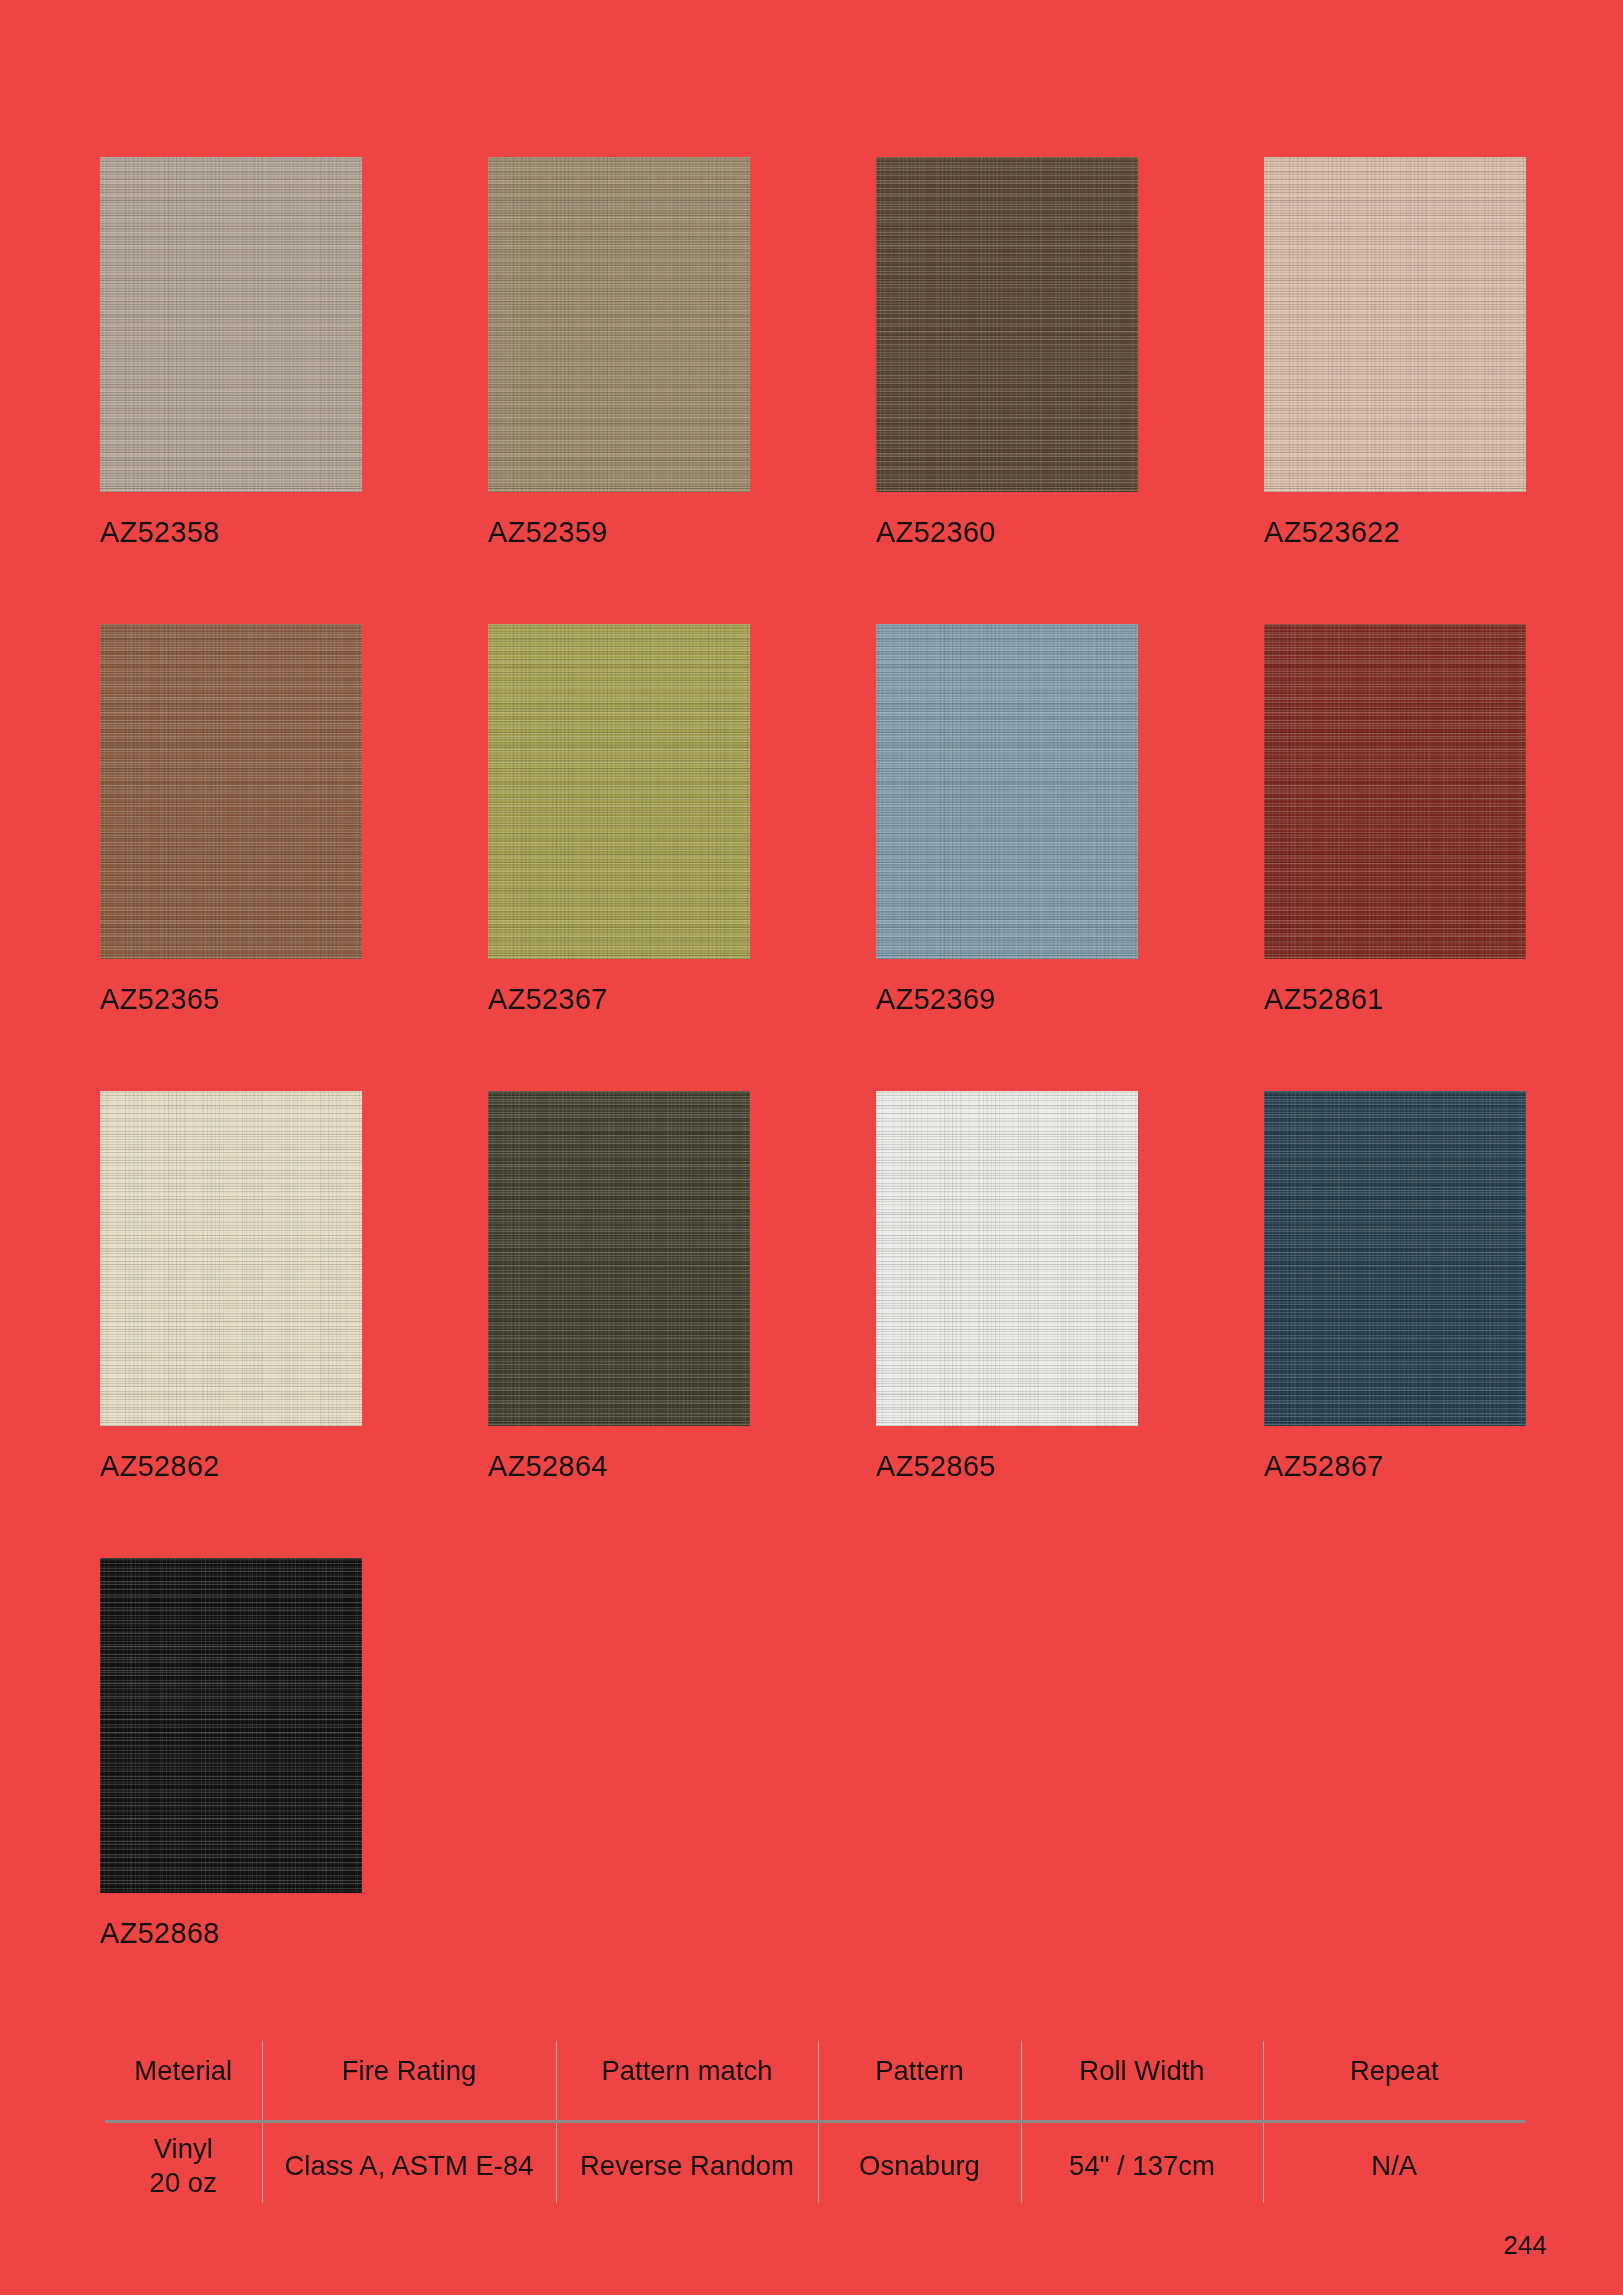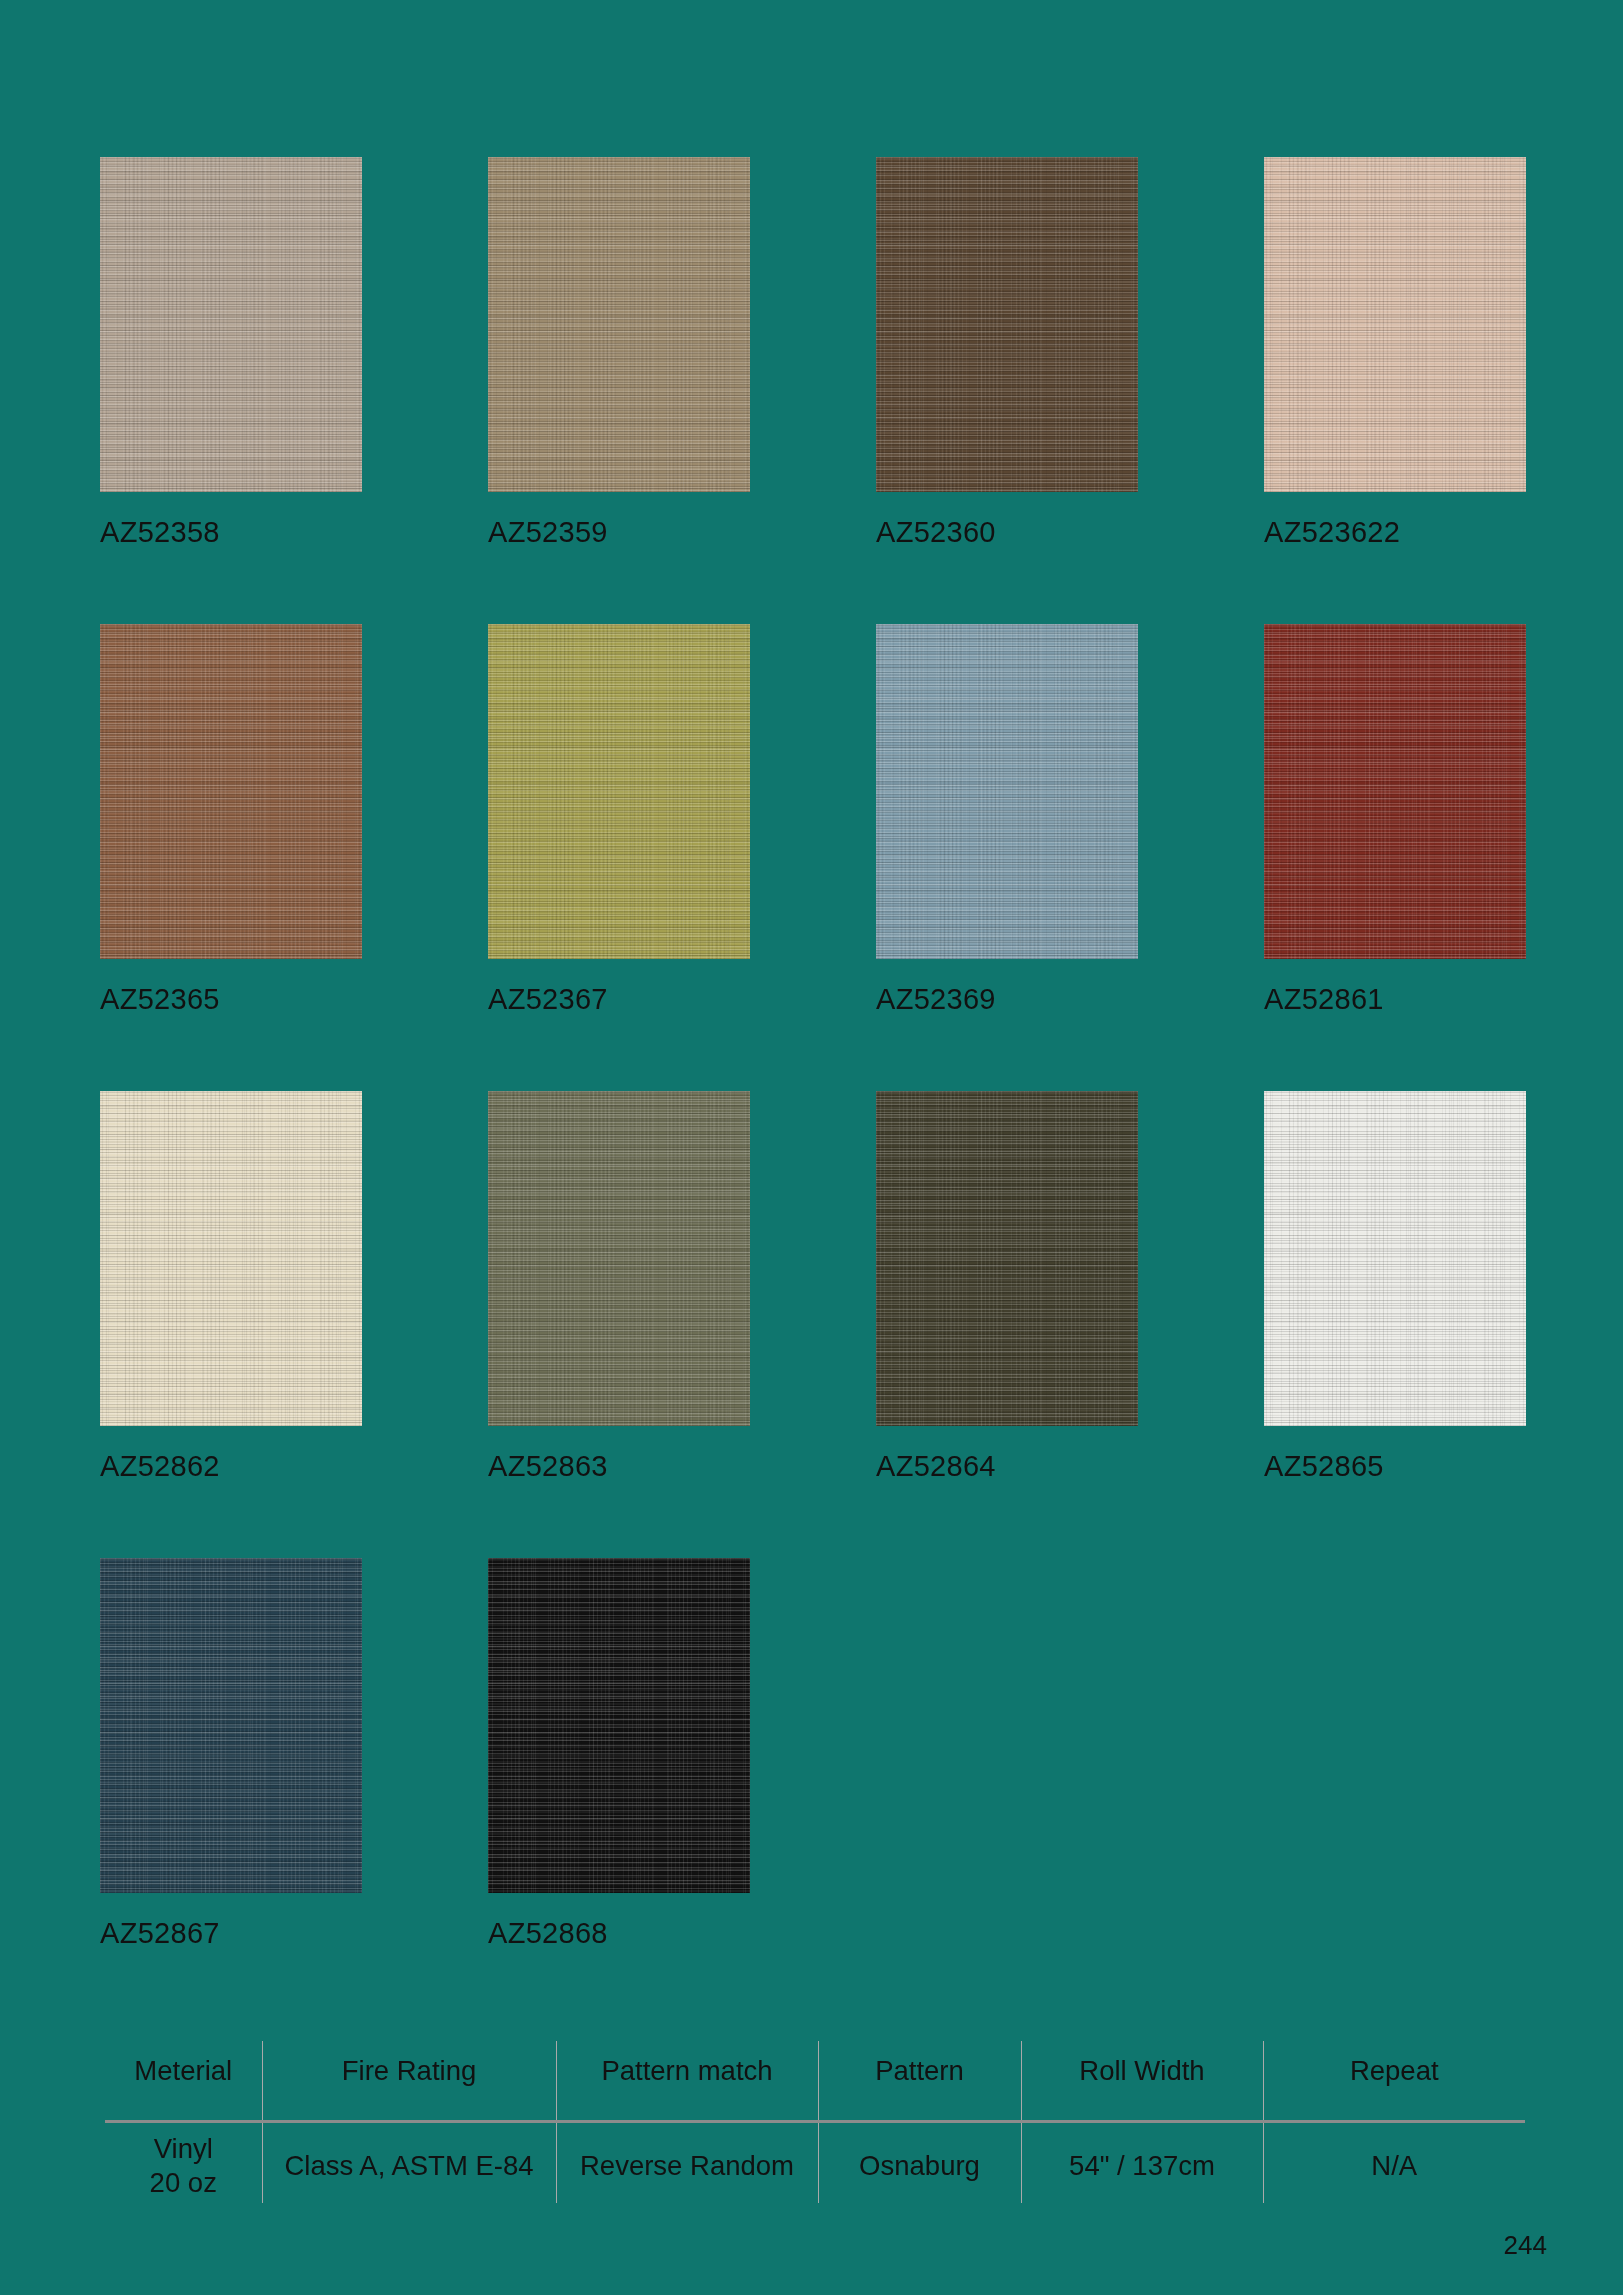--- a/index.html
+++ b/index.html
@@ -178,21 +178,21 @@
     position: absolute;
     right: 77px;
     bottom: 34px;
     font-size: 26px;
     color: #111111;
   }
 </style>
 </head>
 <body>
 
-<div class="page" style="background: #0f766e;">
+<div class="page" style="background: #ef4444;">
 
   <div class="swatch-grid">
       <div class="swatch-cell">
         <div class="swatch-chip" style="background-color: rgb(179, 164, 148);">
           <div class="tex"></div>
           <div class="tex2"></div>
           <div class="tex3"></div>
         </div>
         <div class="swatch-label">AZ52358</div>
       </div>
@@ -252,28 +252,20 @@
         </div>
         <div class="swatch-label">AZ52861</div>
       </div>
       <div class="swatch-cell">
         <div class="swatch-chip" style="background-color: rgb(230, 221, 196);">
           <div class="tex"></div>
           <div class="tex2"></div>
           <div class="tex3"></div>
         </div>
         <div class="swatch-label">AZ52862</div>
-      </div>
-      <div class="swatch-cell">
-        <div class="swatch-chip" style="background-color: rgb(109, 110, 85);">
-          <div class="tex"></div>
-          <div class="tex2"></div>
-          <div class="tex3"></div>
-        </div>
-        <div class="swatch-label">AZ52863</div>
       </div>
       <div class="swatch-cell">
         <div class="swatch-chip" style="background-color: rgb(66, 63, 45);">
           <div class="tex"></div>
           <div class="tex2"></div>
           <div class="tex3"></div>
         </div>
         <div class="swatch-label">AZ52864</div>
       </div>
       <div class="swatch-cell">

